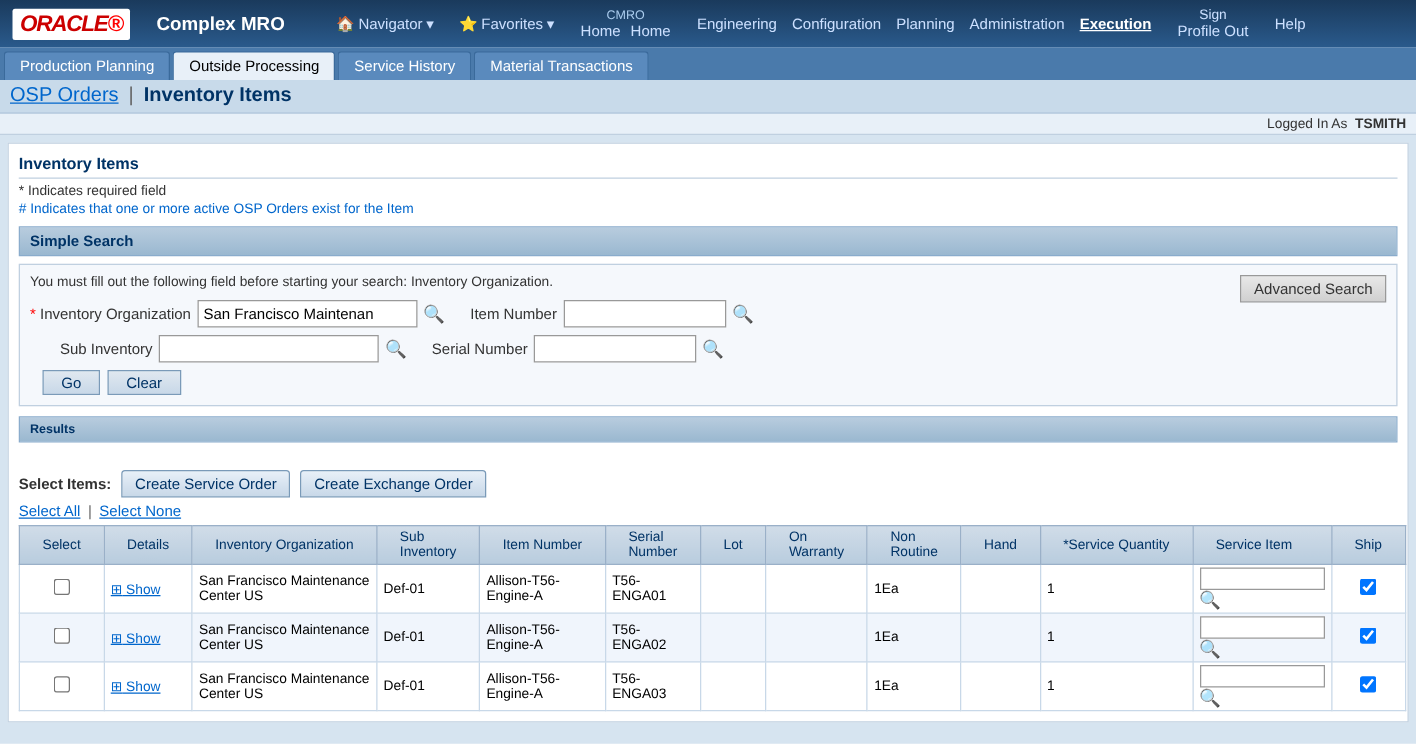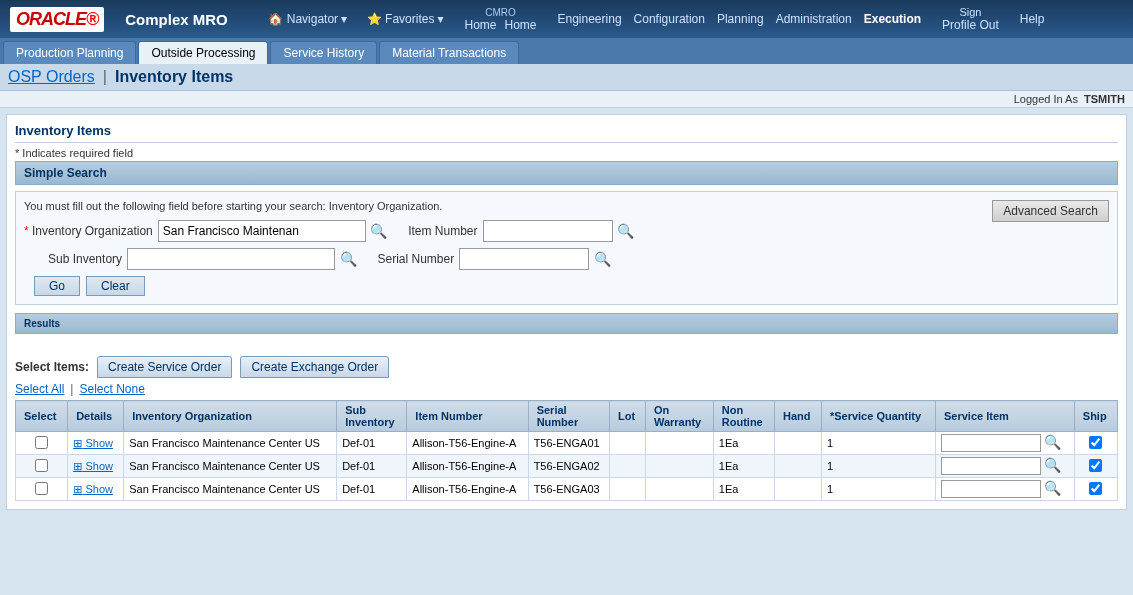--- a/index.html
+++ b/index.html
@@ -54,21 +54,21 @@
     .top-nav-items {
       display: flex;
       gap: 12px;
       align-items: center;
     }
     .top-nav-item {
       color: #cce0ff;
       font-size: 12px;
       cursor: pointer;
     }
-    .top-nav-item.active { color: white; font-weight: bold; }
+    .top-nav-item.active { color: white; font-weight: bold; text-decoration: underline; }
     .sign-profile {
       display: flex;
       flex-direction: column;
       align-items: center;
       color: #cce0ff;
       font-size: 12px;
     }
     .help-link { color: #cce0ff; font-size: 12px; }
 
     
@@ -185,21 +185,21 @@
       font-size: 12px;
       color: #333;
       white-space: nowrap;
     }
     .required-asterisk { color: red; }
     .field-input {
       border: 1px solid #999;
       padding: 2px 4px;
       font-size: 12px;
       height: 22px;
-      width: 208px;
+      width: 176px;
       background: white;
     }
     .field-input-narrow {
       border: 1px solid #999;
       padding: 2px 4px;
       font-size: 12px;
       height: 22px;
       width: 130px;
       background: white;
     }
@@ -304,23 +304,23 @@
 
     
     .results-table {
       width: 100%;
       border-collapse: collapse;
       font-size: 11px;
     }
     .results-table th {
       background: linear-gradient(to bottom, #d0dce8, #b8ccde);
       border: 1px solid #9ab0c8;
-      padding: 3px 8px;
+      padding: 3px 18px;
       text-align: left;
-      font-weight: bold;
+      font-weight: normal;
       color: #003366;
       white-space: nowrap;
     }
     .results-table td {
       border: 1px solid #c8d8e8;
       padding: 2px 5px;
       vertical-align: middle;
       background: white;
     }
     .results-table tr:nth-child(even) td {
@@ -394,20 +394,21 @@
 </div>
 
 <div class="logged-in-bar">
   <span>Logged In As</span>&nbsp;
   <strong>TSMITH</strong>
 </div>
 
 <div class="main-content">
   <div class="page-title">Inventory Items</div>
   <div class="required-note">* Indicates required field</div>
+  <div class="osp-note"># Indicates that one or more active OSP Orders exist for the Item</div>
 
   <div class="section-header">Simple Search</div>
   <div class="search-container">
     <div class="search-note">You must fill out the following field before starting your search: Inventory Organization.</div>
     <button class="advanced-search-btn">Advanced Search</button>
     <div class="search-fields">
       <div class="field-group">
         <span class="field-label">
           <span class="required-asterisk">*</span>
           <span>Inventory Organization</span>

